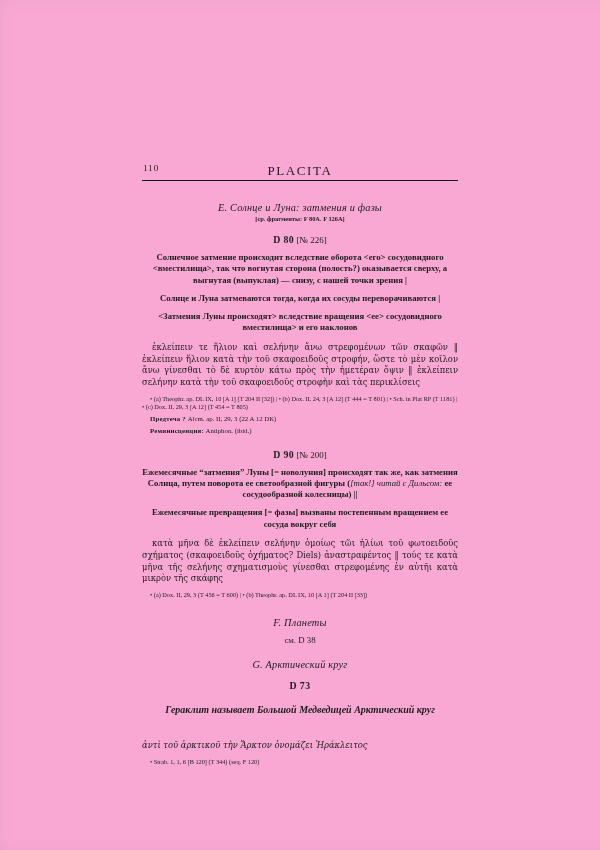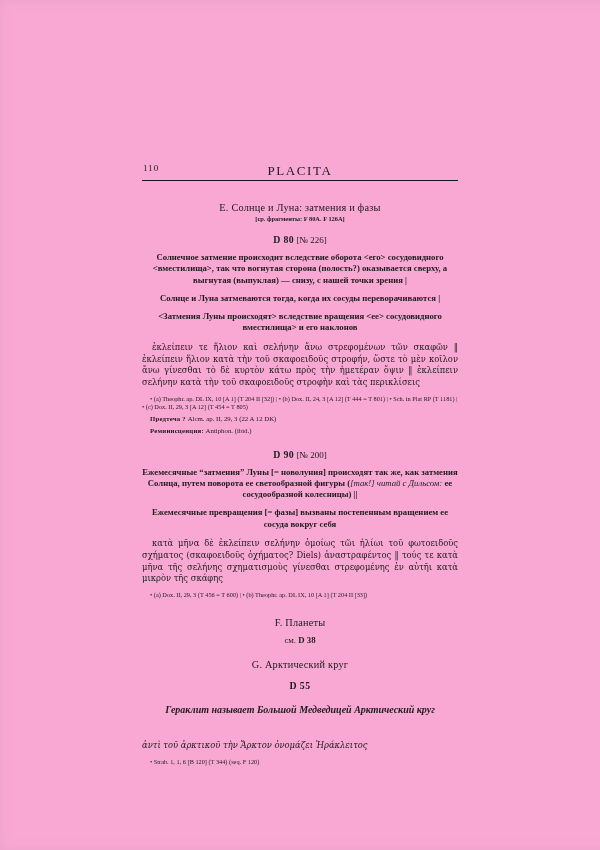--- a/index.html
+++ b/index.html
@@ -22,21 +22,21 @@
     position: absolute;
     left: 142px; top: 163px;
     width: 316px;
   }
   
   .header { position: relative; height: 13px; font-size: 9px; }
   .pagenum { position: absolute; left: 1px; top: 0; letter-spacing: 1px; }
   .running { position: absolute; left: 0; right: 0; top: 0; text-align: center; letter-spacing: 1.6px; font-size: 13px; }
   .rule { border-bottom: 1.5px solid #151515; margin-top: 4px; }
 
-  .section-title { text-align: center; font-size: 10.3px; margin-top: 21px; letter-spacing: 0.2px; }
+  .section-title { text-align: center; font-size: 10.3px; margin-top: 21px; letter-spacing: 0.2px; font-style: italic; }
   .section-sub { text-align: center; font-size: 6.4px; font-weight: bold; margin-top: 2px; }
 
   .d-head { text-align: center; font-size: 9.8px; margin-top: 12px; }
   .d-num { font-weight: bold; letter-spacing: 0.4px; text-align: center; }
   .d-ref { font-size: 9px; }
 
   .trans { text-align: center; font-weight: bold; font-size: 8.7px; line-height: 11.3px; margin-top: 7px; }
   .trans .lt-it { font-weight: normal; font-style: italic; text-align: center; }
 
   .greek {
@@ -44,21 +44,21 @@
     margin-top: 8px; text-indent: 10px;
     font-family: "DejaVu Serif", "Liberation Serif", serif;
   }
   .greek.noindent { text-indent: 0; text-align: left; margin-top: 25px; font-style: italic; }
 
   .app { font-size: 6.3px; line-height: 7.8px; margin-top: 6px; text-indent: 8px; color: #222; }
   .note { font-size: 6.8px; line-height: 9px; margin-top: 3px; margin-left: 8px; }
   .note b { letter-spacing: 0.2px; }
 
   .see-line { text-align: center; font-size: 8.8px; margin-top: 7px; }
-  .see-line .b { font-weight: bold; }
+  .see-line .b { font-weight: normal; }
 
   .d82-title { text-align: center; font-weight: bold; font-style: italic; font-size: 10px; margin-top: 13px; }
 
   .mt10 { margin-top: 10px; }
   .mt14 { margin-top: 14px; }
   .mt18 { margin-top: 18px; }
 </style>
 </head>
 <body>
 
@@ -101,21 +101,21 @@
     <div class="greek">κατὰ μῆνα δὲ ἐκλείπειν σελήνην ὁμοίως τῶι ἡλίωι τοῦ φωτοειδοῦς σχήματος (σκαφοειδοῦς ὀχήματος? Diels) ἀναστραφέντος ‖ τούς τε κατὰ μῆνα τῆς σελήνης σχηματισμοὺς γίνεσθαι στρεφομένης ἐν αὑτῆι κατὰ μικρὸν τῆς σκάφης</div>
 
     <div class="app">• (a) Dox. II, 29, 3 (T 456 = T 600) | • (b) Theophr. ap. DL IX, 10 [A 1] (T 204 II [33])</div>
 
     <div class="section-title mt18">F. Планеты</div>
     <div class="see-line"><span>см.</span> <span class="b">D 38</span></div>
 
     <div class="section-title mt14">G. Арктический круг</div>
 
     <div class="d-head mt10">
-      <span class="d-num">D 55</span>
+      <span class="d-num">D 73</span>
     </div>
 
     <div class="d82-title">Гераклит называет Большой Медведицей Арктический круг</div>
 
     <div class="greek noindent">ἀντὶ τοῦ ἀρκτικοῦ τὴν Ἄρκτον ὀνομάζει Ἡράκλειτος</div>
 
     <div class="app">• Strab. 1, 1, 6 [B 120] (T 344) (seq. F 120)</div>
 
   </div>
 </div>

